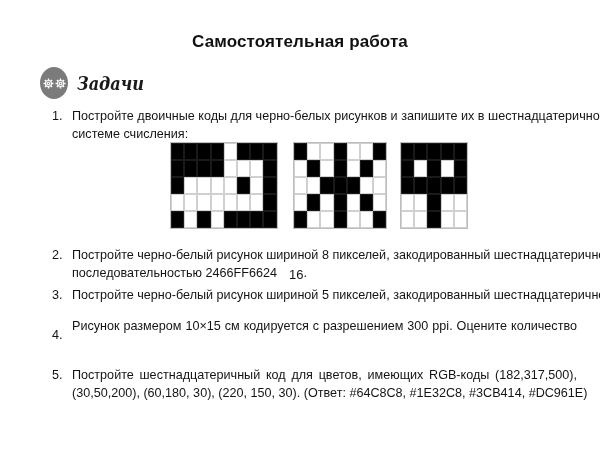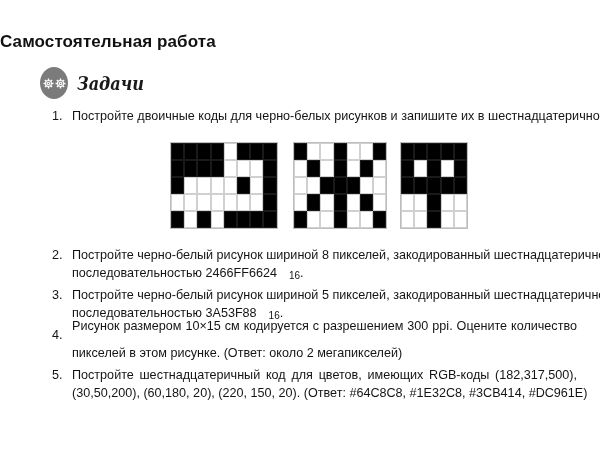--- a/index.html
+++ b/index.html
@@ -1,41 +1,41 @@
 <!DOCTYPE html>
 <html><head>
   <meta charset="utf-8">
   <style>
     html, body { margin: 0; padding: 0; }
     body {
       width: 600px; height: 450px; background: #ffffff; position: relative; overflow: hidden;
       font-family: "Liberation Sans", "DejaVu Sans", sans-serif; color: #111;
     }
     .title {
-      position: absolute; left: 0; top: 32px; width: 600px; text-align: left;
+      position: absolute; left: 0; top: 32px; width: 600px; text-align: center;
       font-size: 17px; font-weight: bold; color: #111; letter-spacing: 0.1px;
     }
     .section-head { position: absolute; left: 40px; top: 67px; height: 32px; display: flex; align-items: center; justify-content: flex-end; }
     .gear-badge {
       width: 28px; height: 32px; border-radius: 50%; background: #7b7b7b;
       display: flex; align-items: center; justify-content: center; gap: 1px;
     }
     .gear-badge svg { display: block; }
     .section-title {
       margin-left: 9px; font-family: "DejaVu Serif", serif; font-style: italic; font-weight: bold;
       font-size: 19px; color: #1a1a1a; transform: scaleX(0.85); transform-origin: left center;
     }
     .tasks { position: absolute; left: 0; top: 0; width: 600px; height: 450px; }
     .task-line {
       position: absolute; font-size: 12.6px; line-height: 18px; white-space: nowrap; color: #141414;
     }
     .num { position: absolute; left: 52px; }
     .txt { position: absolute; left: 72px; }
     .justify { text-align: justify; text-align-last: justify; width: 505px; }
-    sub { font-size: 10px; vertical-align: -2px; padding-left: 12px; }
+    sub { font-size: 13px; vertical-align: -2px; padding-left: 12px; }
     .grid { position: absolute; display: grid; border: 1px solid #bdbdbd; }
     .cell { box-sizing: border-box; border: 0.5px solid #d0d0d0; }
     .cell.b { background: #000; border-color: #1a1a1a; }
     .cell.w { background: #fff; }
   </style>
 </head>
 <body>
 
 <div class="title">Самостоятельная работа</div>
 
@@ -74,20 +74,21 @@
       </g>
     </svg>
   </div>
   <div class="section-title">Задачи</div>
 </div>
 
 <div class="tasks">
 
   <div class="task-line num" style="top:107px">1.</div>
   <div class="task-line txt justify" style="top:107px">Постройте двоичные коды для черно-белых рисунков и запишите их в шестнадцатеричной</div>
+  <div class="task-line txt" style="top:125px">системе счисления:</div>
 
   <div class="grid" id="grid-0" style="left: 170px; top: 142px; grid-template-columns: repeat(8, 13.2px); grid-template-rows: repeat(5, 17px);">
       <div class="cell b"></div>
       <div class="cell b"></div>
       <div class="cell b"></div>
       <div class="cell b"></div>
       <div class="cell w"></div>
       <div class="cell b"></div>
       <div class="cell b"></div>
       <div class="cell b"></div>
@@ -189,22 +190,20 @@
       <div class="cell w"></div>
     </div>
 
 
   <div class="task-line num" style="top:246px">2.</div>
   <div class="task-line txt justify" style="top:246px">Постройте черно-белый рисунок шириной 8 пикселей, закодированный шестнадцатеричной</div>
   <div class="task-line txt" style="top:264px"><span>последовательностью 2466FF6624</span><sub>16</sub><span>.</span></div>
 
   <div class="task-line num" style="top:286px">3.</div>
   <div class="task-line txt justify" style="top:286px">Постройте черно-белый рисунок шириной 5 пикселей, закодированный шестнадцатеричной</div>
-  <div class="task-line txt" style="top:304px"><span>последовательностью 3A53F88</span><sub>16</sub><span>.</span></div>
 
   <div class="task-line num" style="top:326px">4.</div>
   <div class="task-line txt justify" style="top:317px">Рисунок размером 10×15 см кодируется с разрешением 300 ppi. Оцените количество</div>
-  <div class="task-line txt" style="top:344px">пикселей в этом рисунке. (Ответ: около 2 мегапикселей)</div>
 
   <div class="task-line num" style="top:366px">5.</div>
   <div class="task-line txt justify" style="top:366px">Постройте шестнадцатеричный код для цветов, имеющих RGB-коды (182,317,500),</div>
-  <div class="task-line txt" style="top:384px">(30,50,200), (60,180, 20), (220, 150, 20). (Ответ: #64C8C8, #1E32C8, #3CB414, #DC961E)</div>
+  <div class="task-line txt" style="top:384px">(30,50,200), (60,180, 30), (220, 150, 30). (Ответ: #64C8C8, #1E32C8, #3CB414, #DC961E)</div>
 </div>
 
 </body></html>

